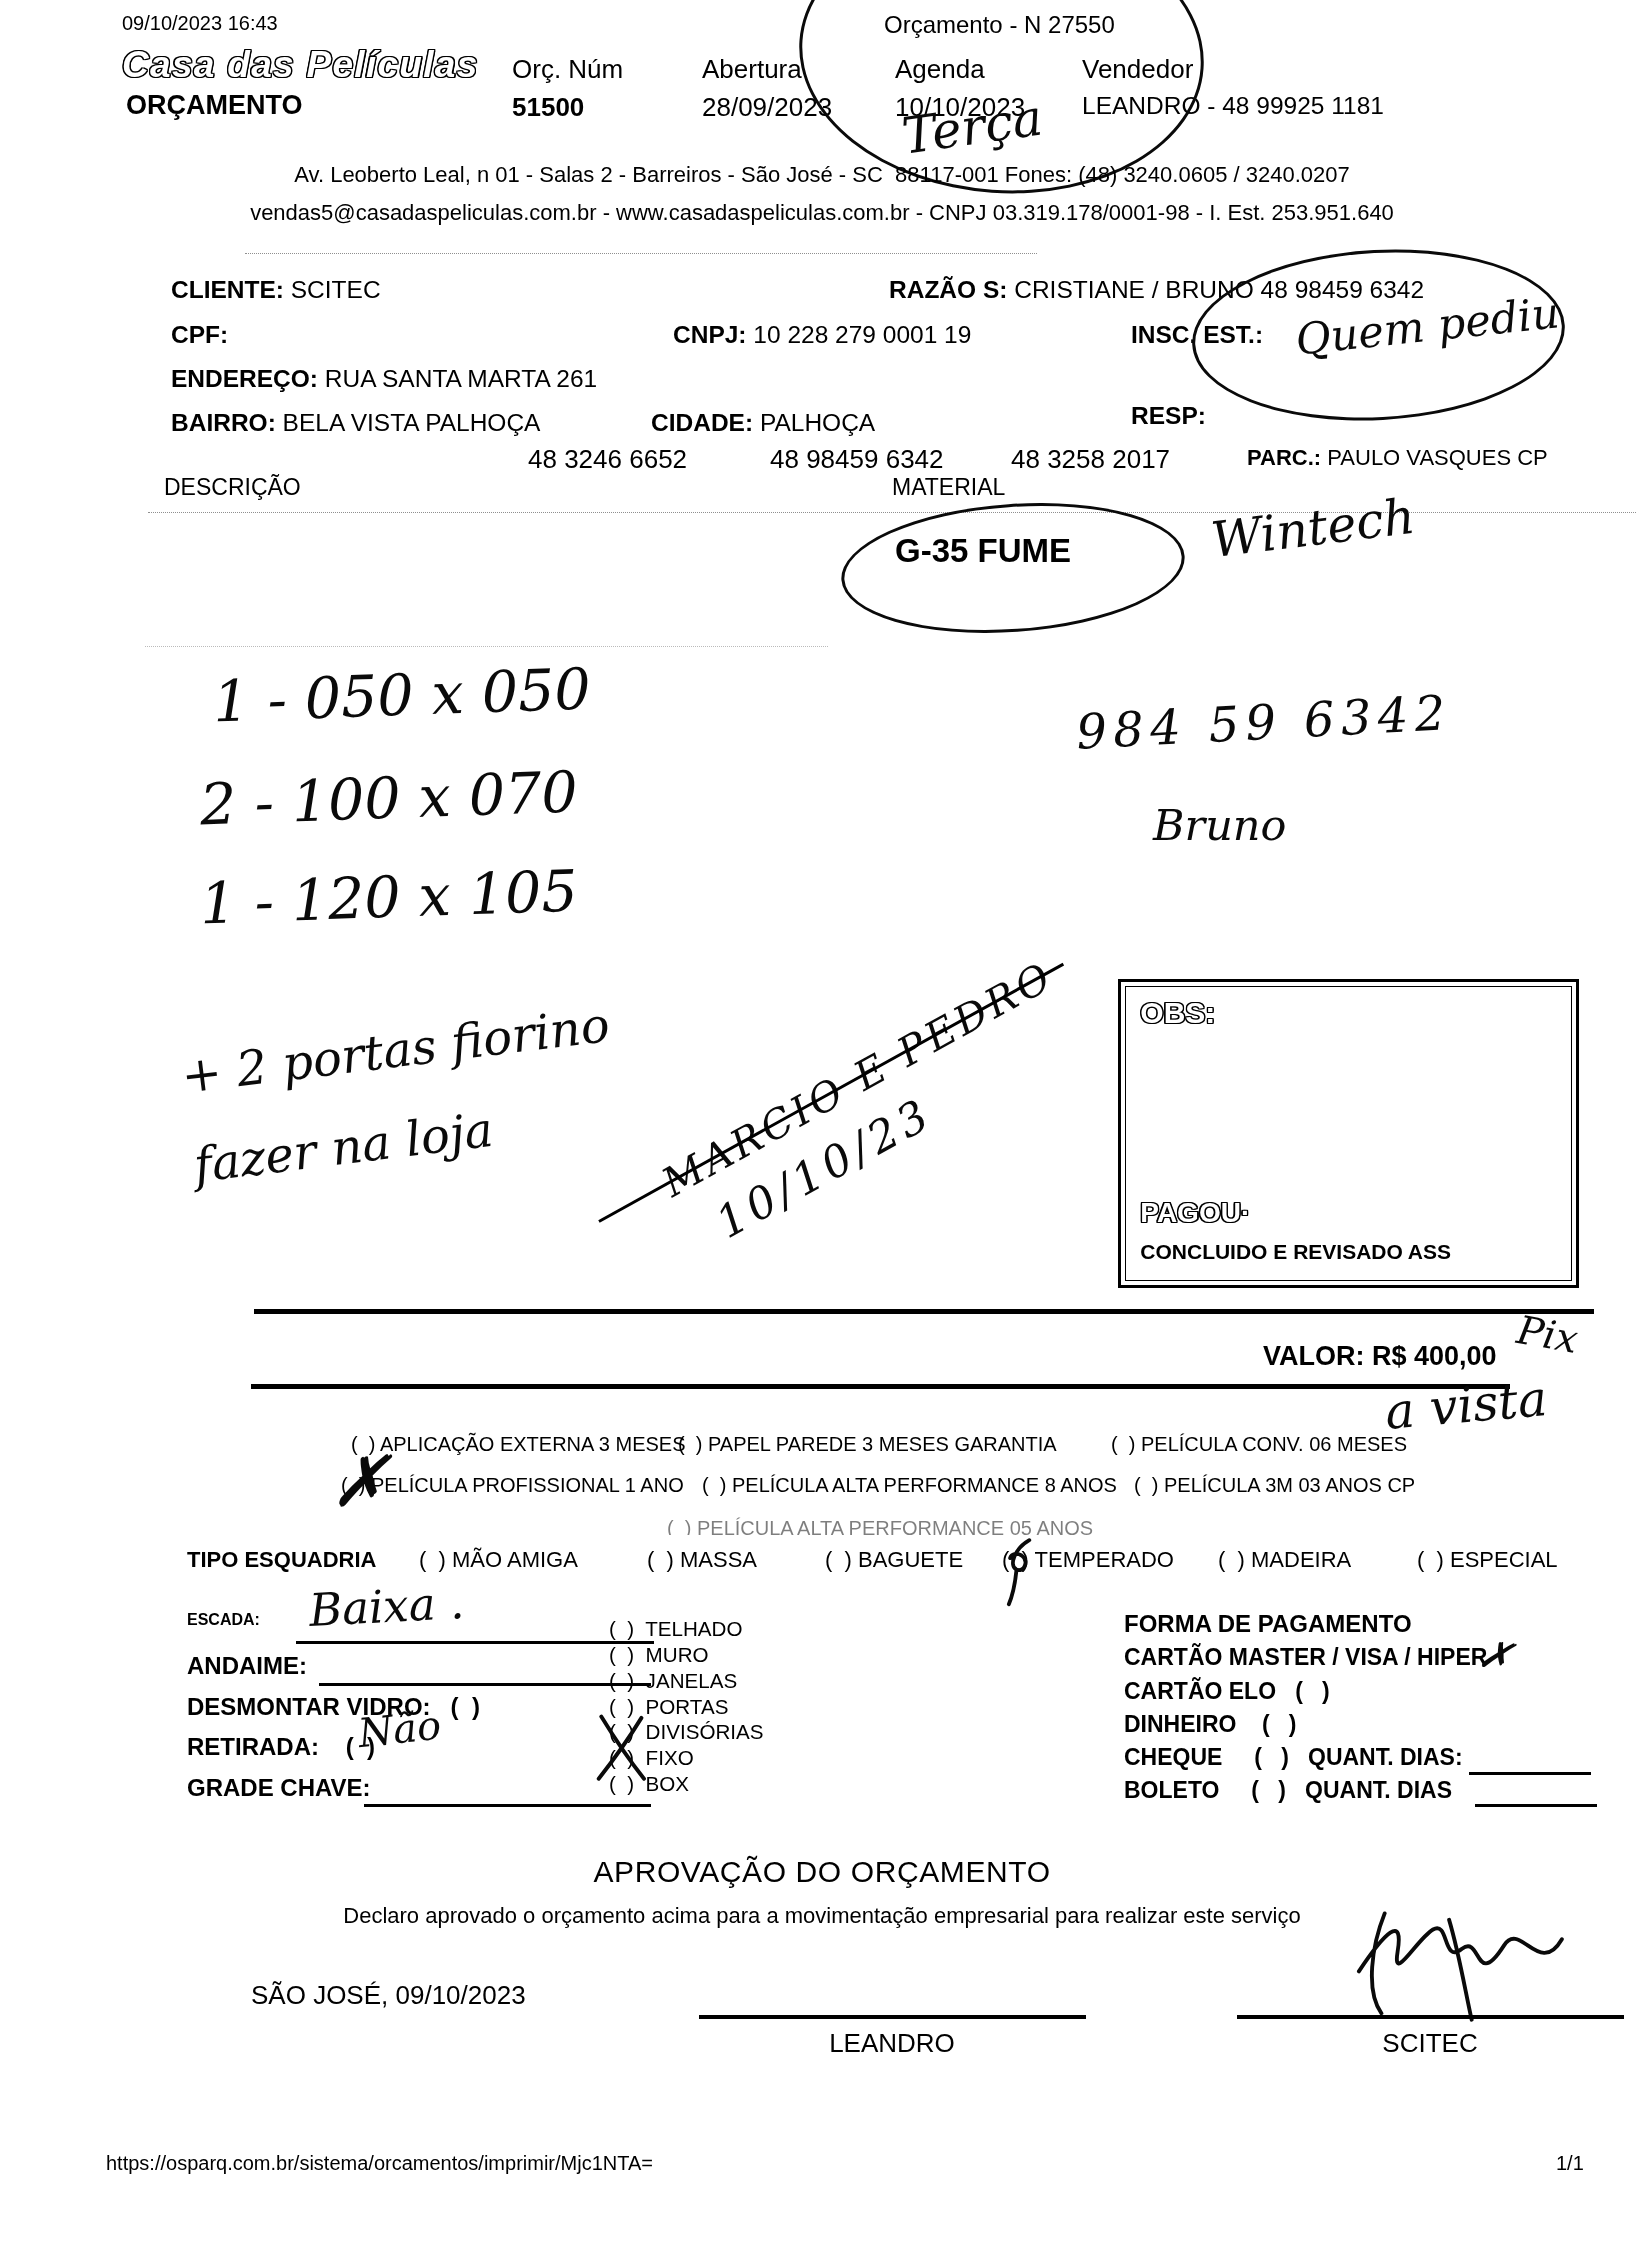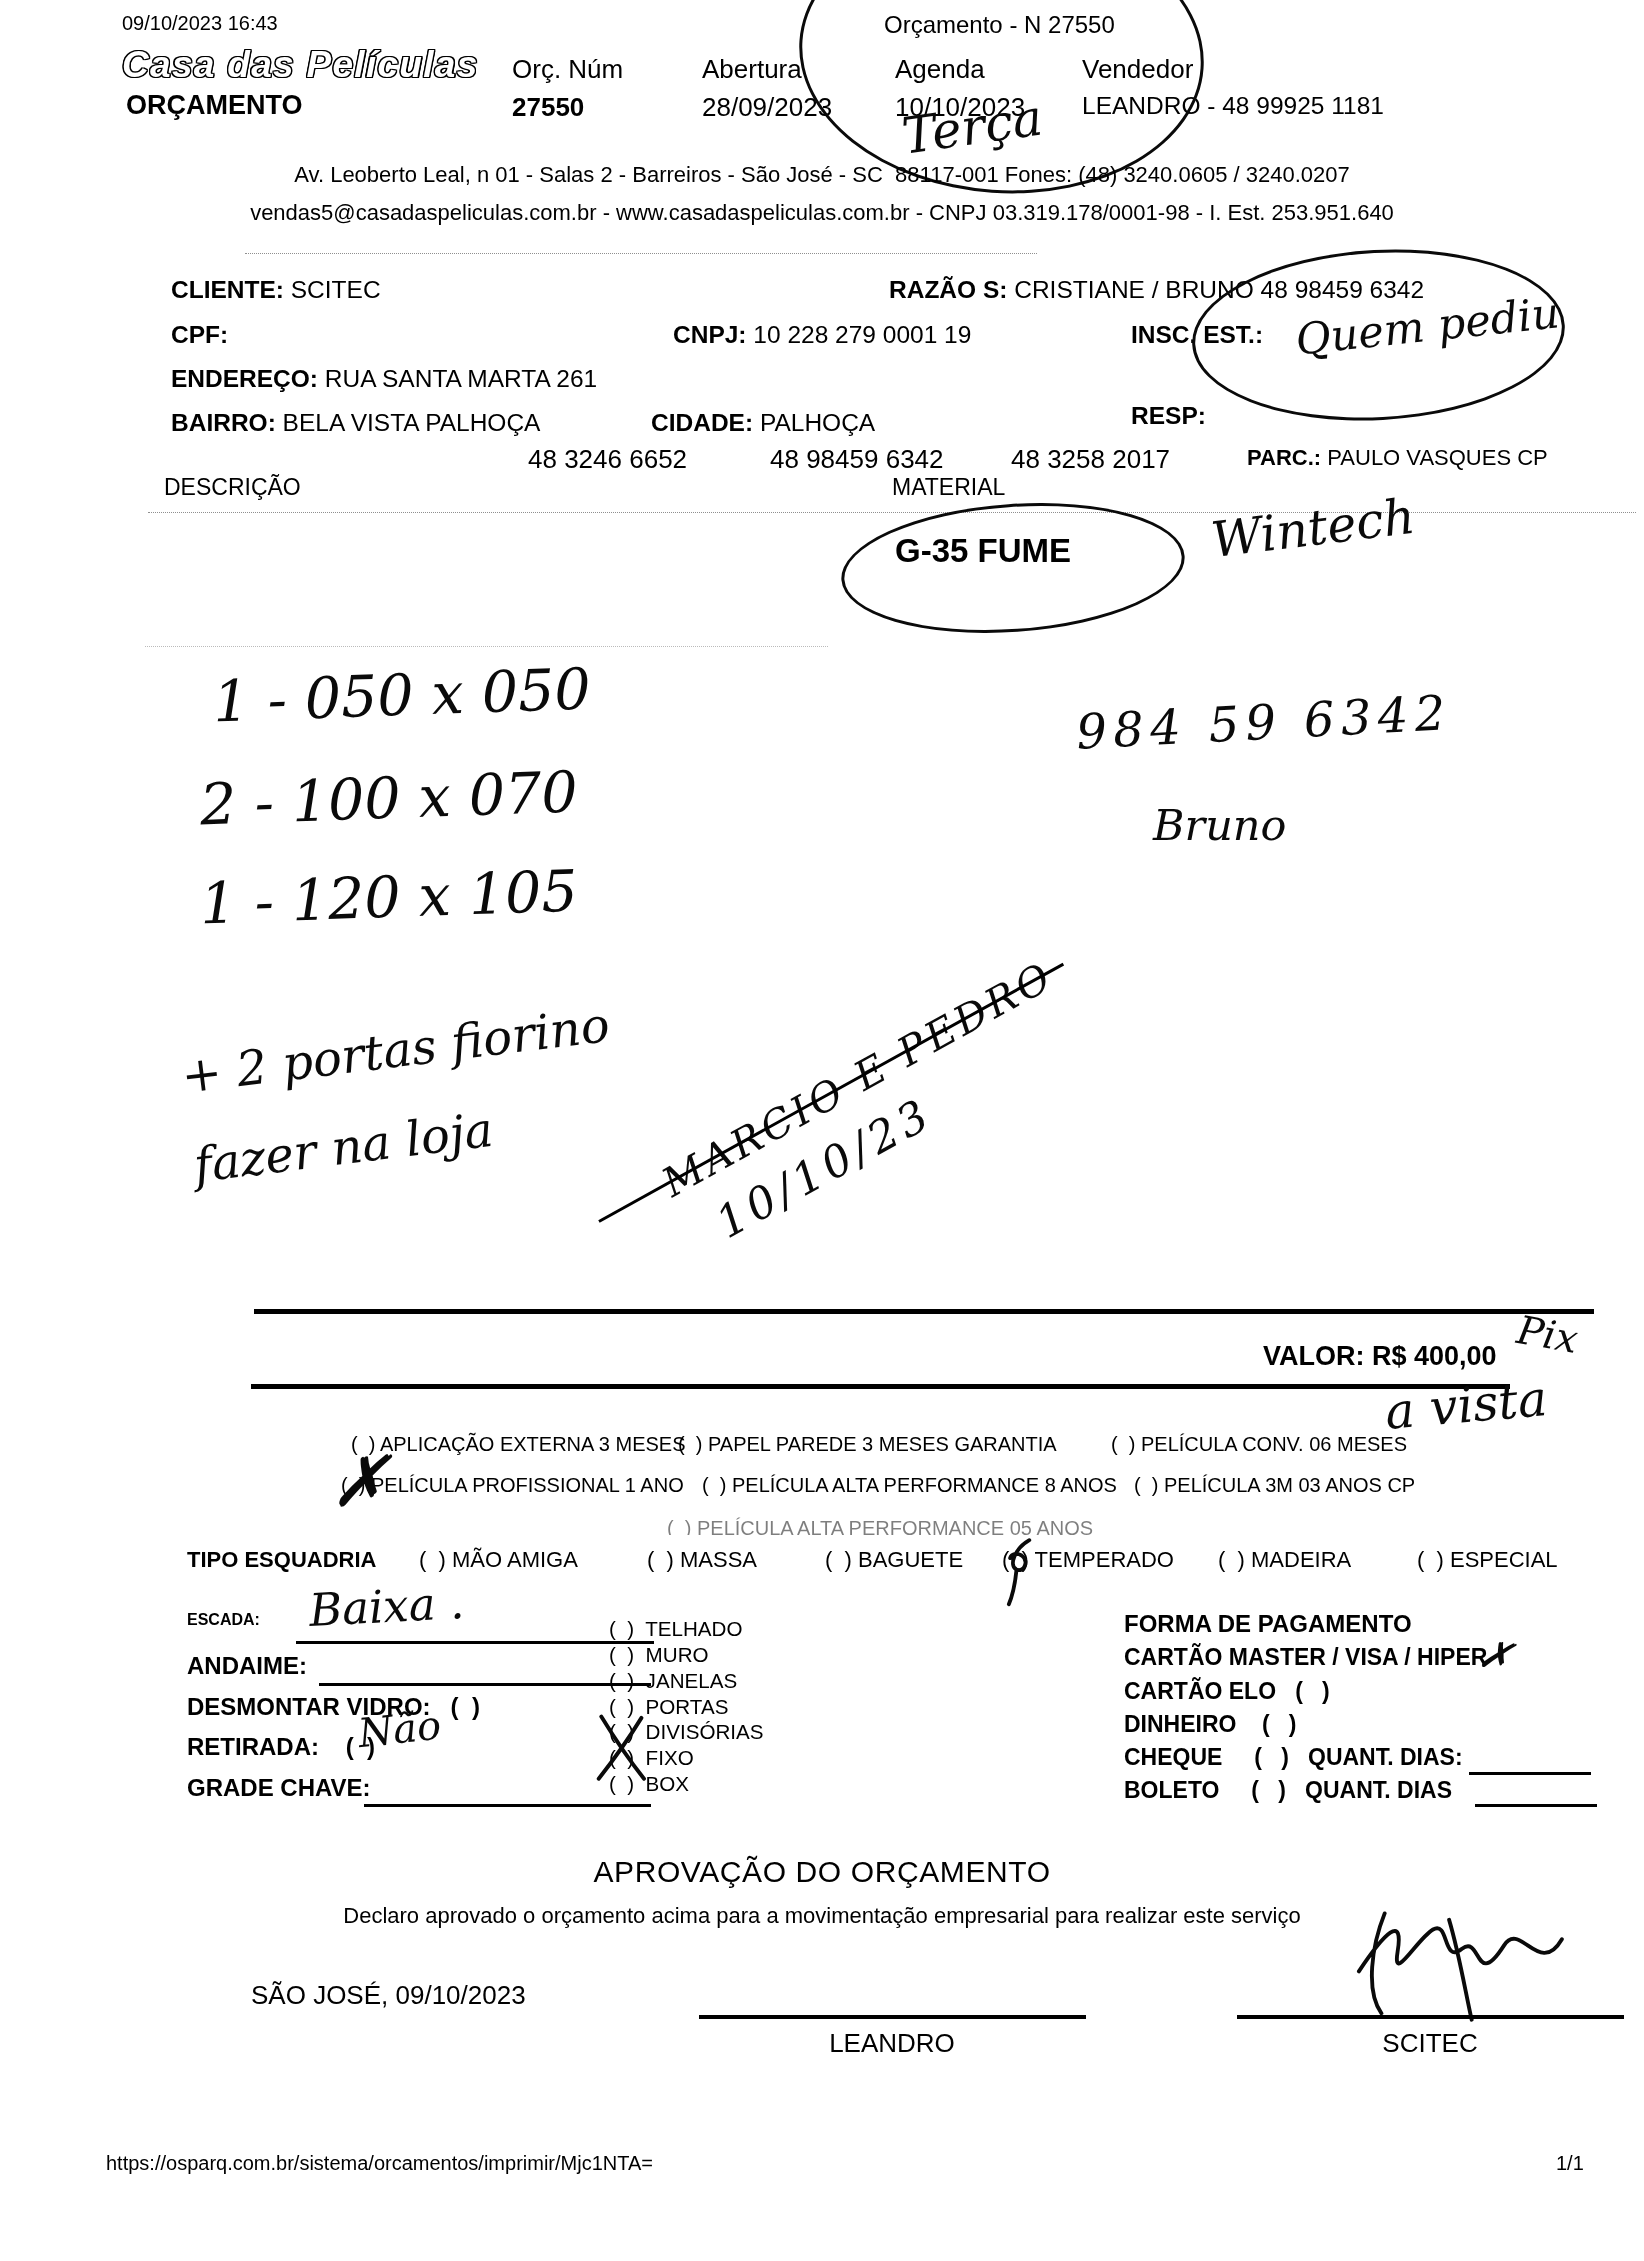--- a/index.html
+++ b/index.html
@@ -24,21 +24,21 @@
 
 <div class="page">
 
   <div class="abs" style="left:122px;top:11.6px;font-size:20px;">09/10/2023 16:43</div>
   <div class="abs" style="left:884px;top:11.6px;font-size:24px;">Orçamento - N 27550</div>
 
   <div class="abs outline" style="left:122px;top:45px;font-size:37px;font-style:italic;letter-spacing:1.3px;">Casa das Películas</div>
   <div class="abs b" style="left:126px;top:91px;font-size:27px;">ORÇAMENTO</div>
 
   <div class="abs" style="left:512px;top:55px;font-size:26px;">Orç. Núm</div>
-  <div class="abs b" style="left:512px;top:93px;font-size:26px;">27550</div>
+  <div class="abs b" style="left:512px;top:93px;font-size:26px;">51500</div>
   <div class="abs" style="left:702px;top:55px;font-size:26px;">Abertura</div>
   <div class="abs" style="left:702px;top:93px;font-size:26px;">28/09/2023</div>
   <div class="abs" style="left:895px;top:55px;font-size:26px;">Agenda</div>
   <div class="abs" style="left:895px;top:93px;font-size:26px;">10/10/2023</div>
   <div class="abs" style="left:1082px;top:55px;font-size:26px;">Vendedor</div>
   <div class="abs" style="left:1082px;top:93px;font-size:24.5px;">LEANDRO - 48 99925 1181</div>
 
   <div class="abs hand" style="left:902px;top:100px;font-size:50px;transform:rotate(-8deg);">Terça</div>
   <div class="ell" style="left:799px;top:-84px;width:399px;height:271px;transform:rotate(4deg);"></div>
 
@@ -82,20 +82,26 @@
   <div class="abs hand" style="left:1076px;top:696px;font-size:48px;letter-spacing:6.4px;transform:rotate(-3deg);">984 59 6342</div>
   <div class="abs hand" style="left:1153px;top:802px;font-size:43px;">Bruno</div>
 
   <div class="abs hand" style="left:180px;top:1024px;font-size:48px;transform:rotate(-7deg);">+ 2 portas fiorino</div>
   <div class="abs hand" style="left:193px;top:1121px;font-size:48px;transform:rotate(-7deg);">fazer na loja</div>
 
   <div class="abs hand" style="left:638px;top:1057px;font-size:40px;letter-spacing:3.9px;transform:rotate(-29deg);">MARCIO E PEDRO</div>
   <div class="rule" style="left:599px;top:1220px;width:531px;height:3.2px;transform-origin:left center;transform:rotate(-29deg);"></div>
   <div class="abs hand" style="left:705px;top:1144px;font-size:44px;letter-spacing:5.2px;transform:rotate(-29deg);">10/10/23</div>
 
+  <div class="abs" style="left:1118px;top:979px;width:455px;height:303px;border:3.2px solid #000;">
+    <div style="position:absolute;left:3.9px;top:3.9px;right:3.9px;bottom:3.9px;border:1.9px solid #000;"></div>
+    <div class="abs outline" style="left:19.3px;top:14px;font-size:30px;">OBS:</div>
+    <div class="abs outline" style="left:19.3px;top:216px;font-size:28px;">PAGOU·</div>
+    <div class="abs b" style="left:19.3px;top:258px;font-size:21px;">CONCLUIDO E REVISADO ASS</div>
+  </div>
 
   <div class="rule" style="left:254px;top:1309px;width:1340px;height:4.5px;"></div>
   <div class="abs b" style="left:1263px;top:1332px;font-size:27px;margin-top:10px;">VALOR: R$ 400,00</div>
   <div class="abs hand" style="left:1517px;top:1314px;font-size:39px;transform:rotate(10deg);">Pix</div>
   <div class="rule" style="left:251px;top:1384px;width:1259px;height:4.5px;"></div>
   <div class="abs hand" style="left:1385px;top:1379px;font-size:49px;transform:rotate(-5deg);">a vista</div>
 
   <div class="abs" style="left:351px;top:1433px;font-size:20px;">(  ) APLICAÇÃO EXTERNA 3 MESES</div>
   <div class="abs" style="left:678px;top:1433px;font-size:20px;">(  ) PAPEL PAREDE 3 MESES GARANTIA</div>
   <div class="abs" style="left:1111px;top:1433px;font-size:20px;">(  ) PELÍCULA CONV. 06 MESES</div>

